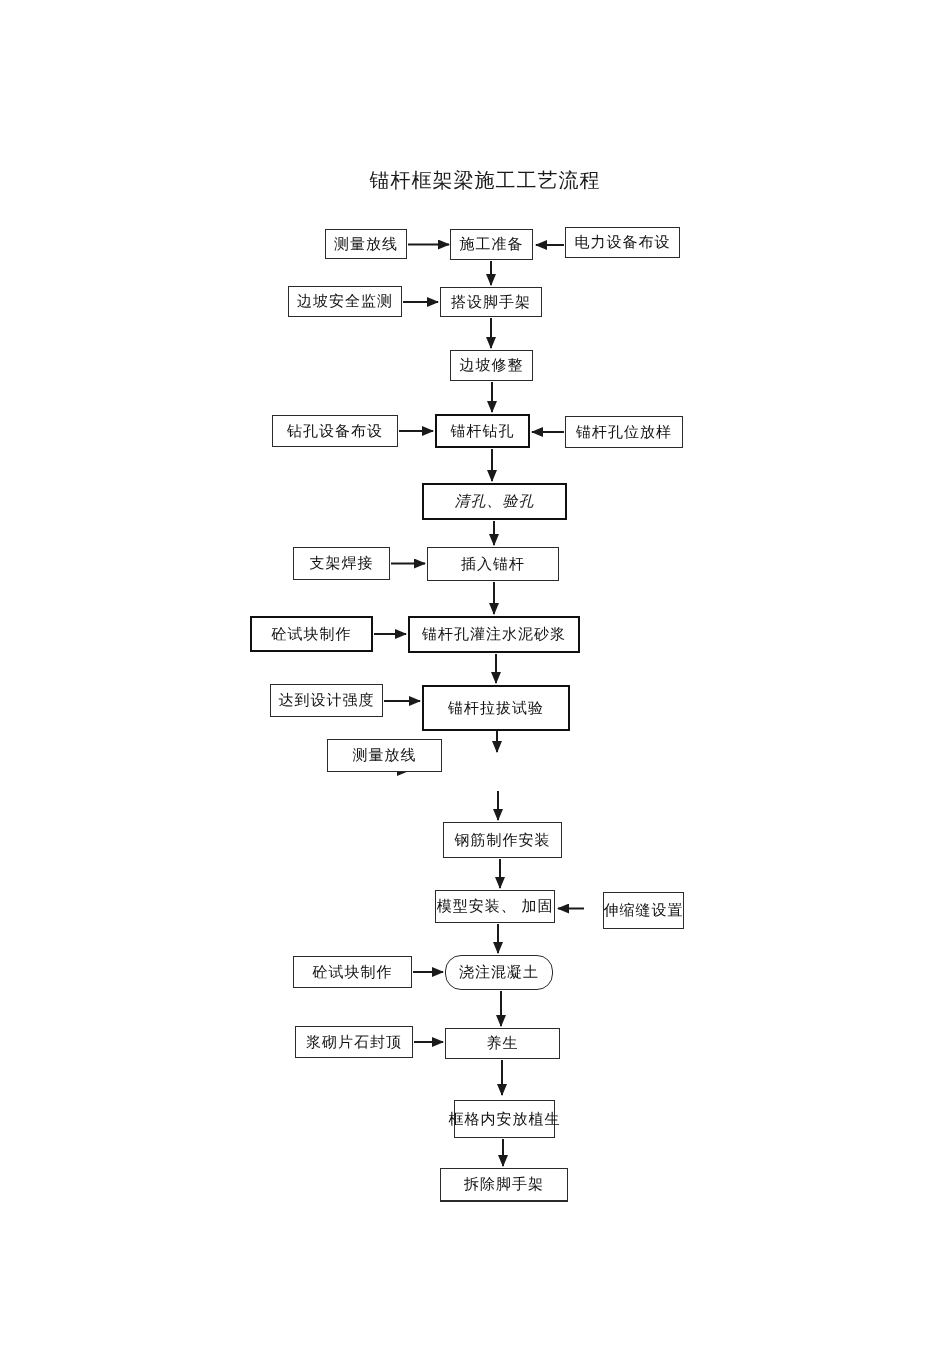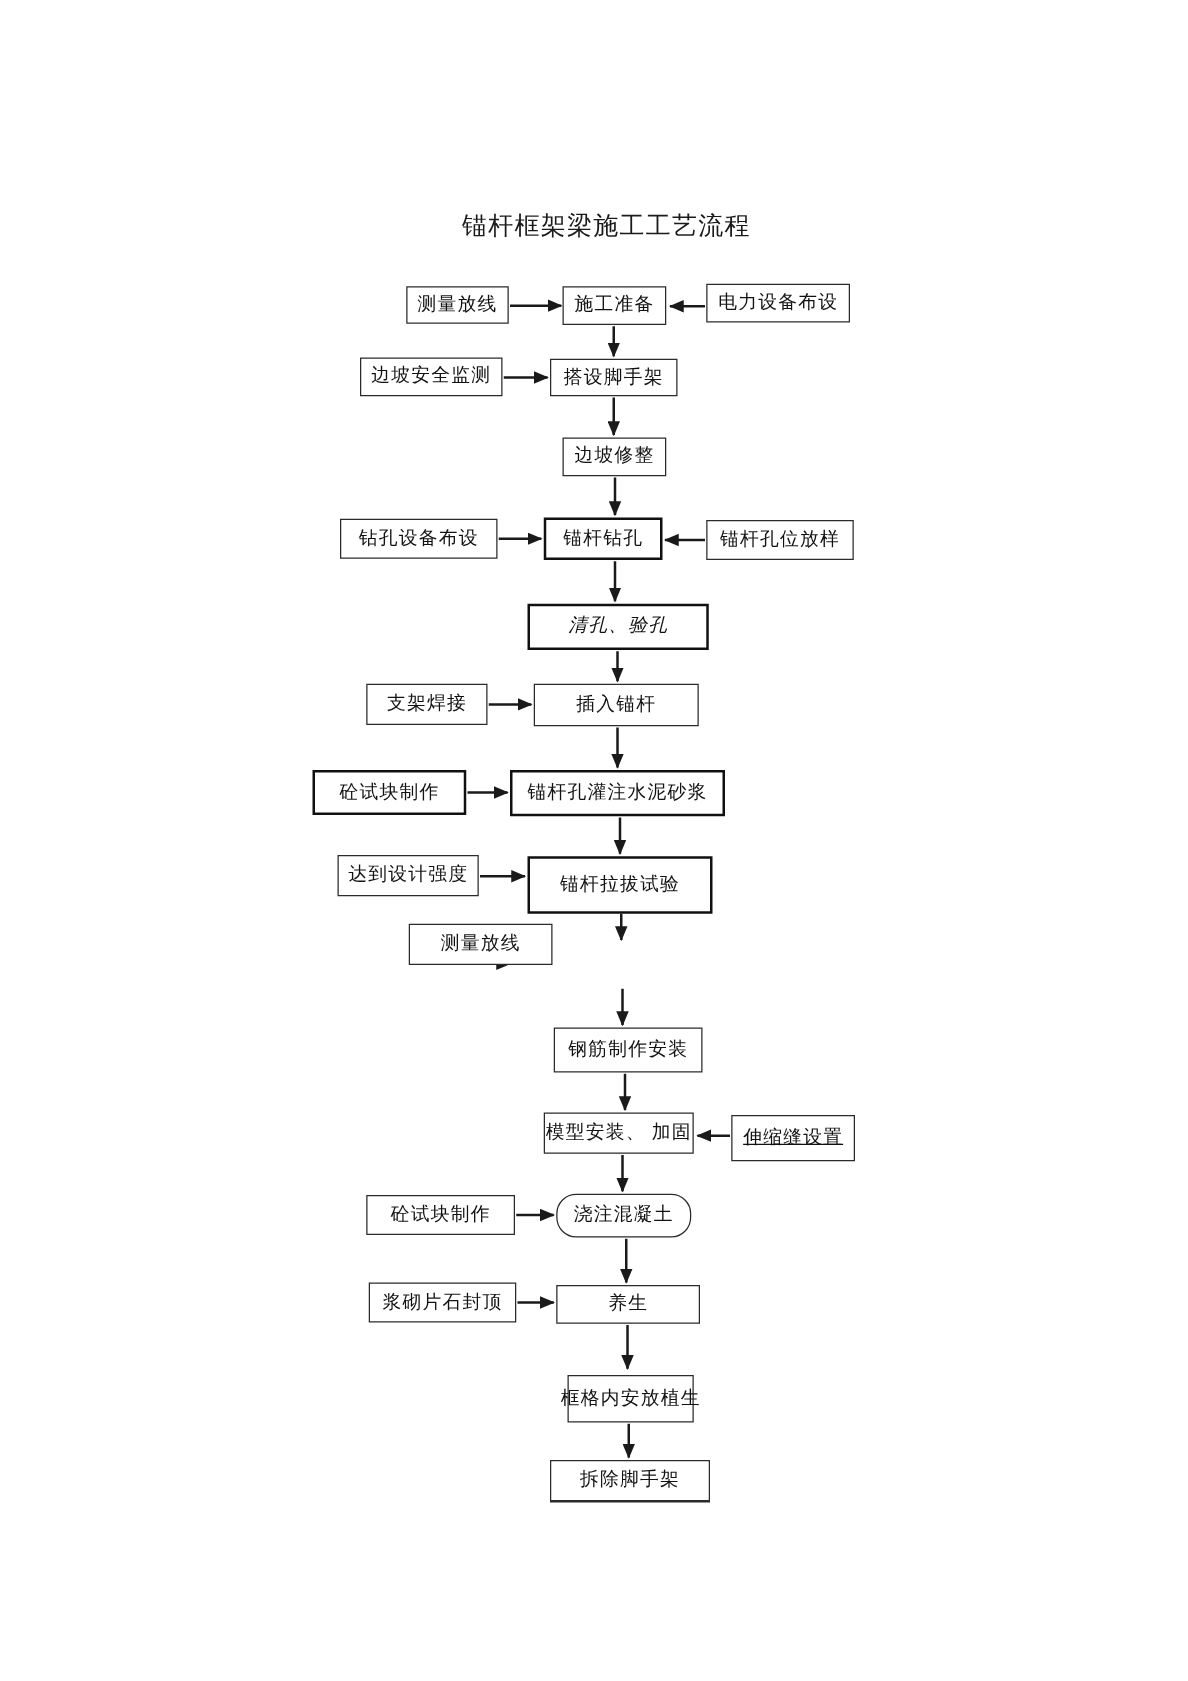--- a/index.html
+++ b/index.html
@@ -48,21 +48,21 @@
   #n11{left:293px;top:547px;width:97px;height:33px;}
   #n12{left:427px;top:547px;width:132px;height:34px;}
   #n13{left:250px;top:616px;width:123px;height:36px;}
   #n14{left:408px;top:616px;width:172px;height:37px;}
   #n15{left:270px;top:684px;width:113px;height:33px;}
   #n16{left:422px;top:685px;width:148px;height:46px;}
   #n17{left:280px;top:739px;width:115px;height:33px;margin-left:47px;}
   #n18{left:410px;top:754px;width:170px;height:36px;}
   #n19{left:443px;top:822px;width:119px;height:36px;}
   #n20{left:435px;top:890px;width:120px;height:33px;}
-  #n21{left:585px;top:892px;width:99px;height:37px;text-decoration:underline;}
+  #n21{left:603px;top:892px;width:81px;height:37px;}
   #n22{left:293px;top:956px;width:119px;height:32px;}
   #n23{left:445px;top:955px;width:108px;height:35px;border-radius:16px;}
   #n24{left:295px;top:1026px;width:118px;height:32px;}
   #n25{left:445px;top:1028px;width:115px;height:31px;}
   #n26{left:454px;top:1100px;width:101px;height:38px;}
   #n27{left:440px;top:1168px;width:128px;height:34px;}
 </style>
 </head>
 <body>
 

